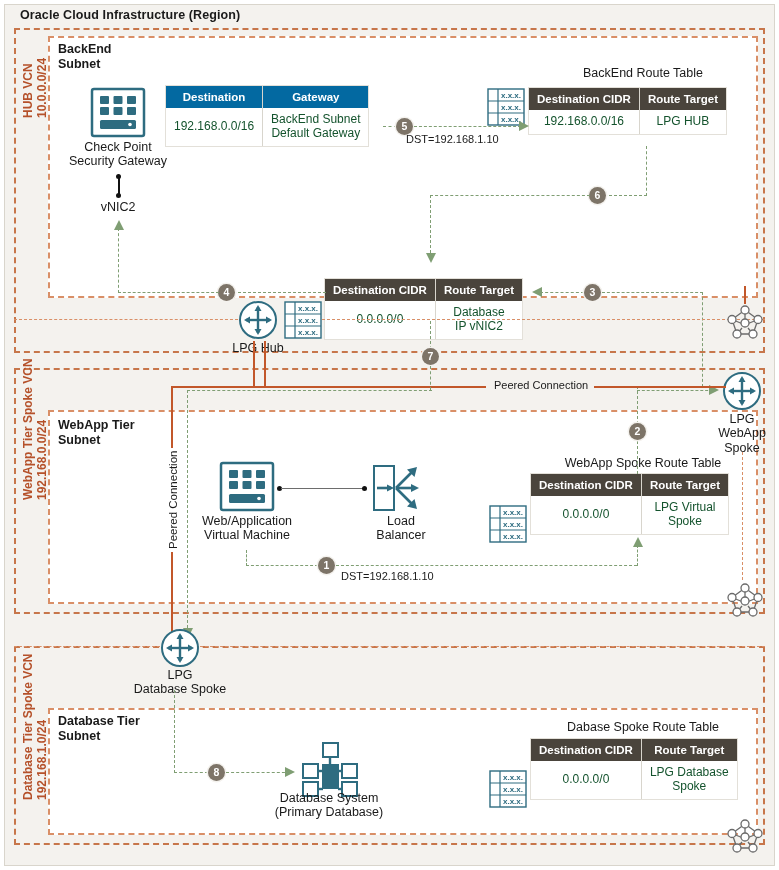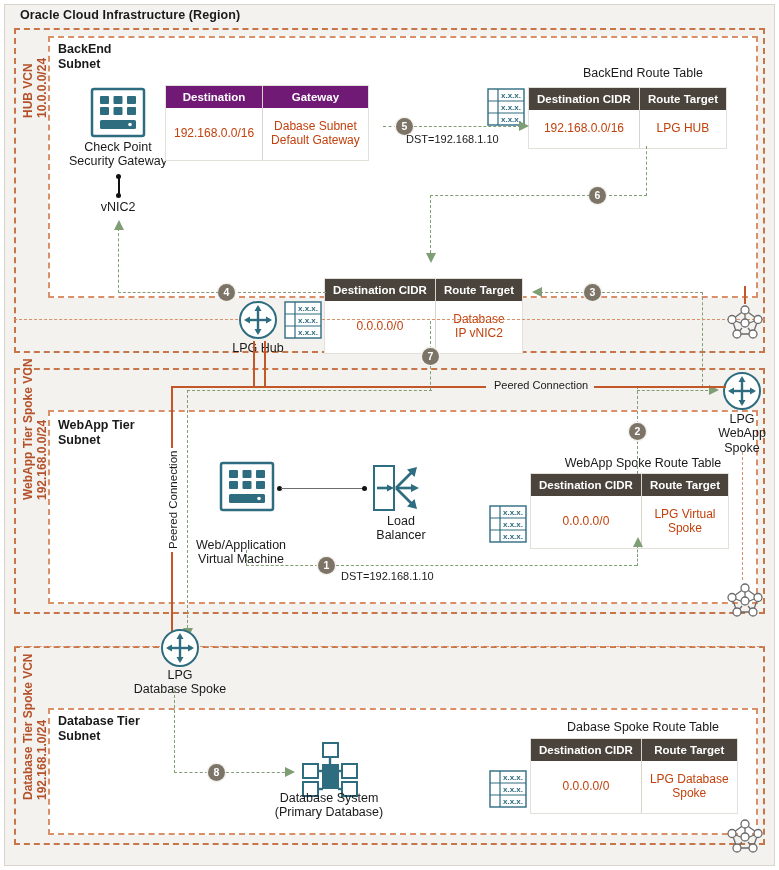--- a/index.html
+++ b/index.html
@@ -23,26 +23,26 @@
 
   .subnet-title{font-size:12.5px;font-weight:bold;color:#1a1a1a;line-height:1.18;}
 
   
   .rt{border-collapse:collapse;background:#ffffff;box-shadow:0 0 0 1px #e3e0d9;}
   .rt th{
      color:#ffffff;font-size:11.5px;font-weight:bold;
      padding:5px 8px;text-align:center;white-space:nowrap;
   }
   .rt td{
-     font-size:12px;color:#c2410c;padding:12px 8px;text-align:center;
+     font-size:12px;color:#14532d;padding:5px 8px;text-align:center;
      background:#ffffff;line-height:1.15;
   }
   .rt .sep{border-left:1px solid #d8d5cd;}
   .th-dark{background:#4a443c;}
-  .th-orange{background:#701a75;}
+  .th-orange{background:#0369a1;}
   .rt-caption{font-size:12.5px;color:#1a1a1a;text-align:center;white-space:nowrap;}
 
   
   .hline,.vline{position:absolute;}
   .green-h{border-top:1.5px dashed #7f9e73;}
   .green-v{border-left:1.5px dashed #7f9e73;}
   .orange-h{border-top:2.5px solid #c2572a;}
   .orange-v{border-left:2.5px solid #c2572a;}
   .salmon-h{border-top:1.5px dashed #d98f67;}
   .salmon-v{border-left:1.5px dashed #d98f67;}
@@ -115,21 +115,21 @@
 
   <table class="abs rt" style="left:166px;top:86px;">
     <tbody>
         <tr>
       <th class="th-orange">Destination</th>
       <th class="th-orange sep">Gateway</th>
     </tr>
     <tr>
       <td>192.168.0.0/16</td>
       <td class="sep">
-        <span>Dabase Subnet</span><br>
+        <span>BackEnd Subnet</span><br>
         <span>Default Gateway</span>
       </td>
     </tr>
   </tbody>
     </table>
 
   <div class="abs" style="left:487px;top:88px;">
     <svg width="38" height="38" viewBox="0 0 38 38">
       <rect x="1" y="1" width="36" height="36" fill="#ffffff" stroke="#2e6c80" stroke-width="1.4"></rect>
       <line x1="1" y1="13" x2="37" y2="13" stroke="#2e6c80" stroke-width="1.2"></line>
@@ -286,21 +286,21 @@
         <rect x="23.5" y="8" width="9" height="8" rx="1"></rect>
         <rect x="37" y="8" width="9" height="8" rx="1"></rect>
         <rect x="10" y="19" width="9" height="8" rx="1"></rect>
         <rect x="23.5" y="19" width="9" height="8" rx="1"></rect>
         <rect x="37" y="19" width="9" height="8" rx="1"></rect>
       </g>
       <rect x="10" y="32" width="36" height="9" rx="1.5" fill="#2e6c80"></rect>
       <circle cx="40" cy="36.5" r="1.8" fill="#ffffff"></circle>
     </svg>
   </div>
-  <div class="abs node-lbl" style="left:171px;top:514px;width:140px;margin-top:24px;">
+  <div class="abs node-lbl" style="left:177px;top:514px;width:140px;">
     <div>Web/Application</div>
     <div>Virtual Machine</div>
   </div>
 
   <div class="dot" style="left:277px;top:486px;"></div>
   <div class="abs hline gray-h" style="left:281px;top:488px;width:83px;"></div>
   <div class="dot" style="left:362px;top:486px;"></div>
 
   <div class="abs" style="left:373px;top:465px;">
     <svg width="56" height="46" viewBox="0 0 56 46">

